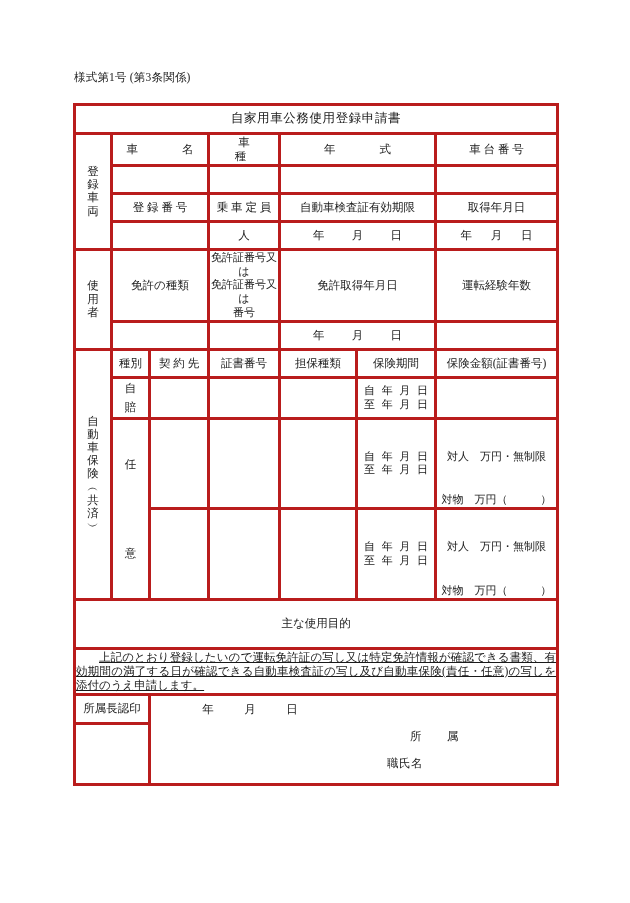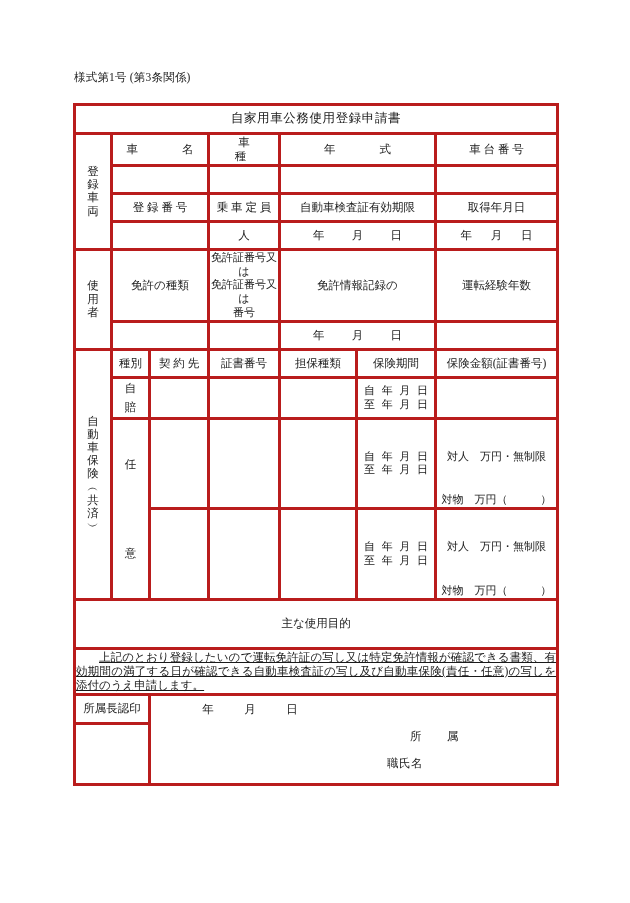--- a/index.html
+++ b/index.html
@@ -275,21 +275,21 @@
             <span>用</span>
             <span>者</span>
           </div>
         </td>
         <td class="hdr" colspan="2" style="height:48px">免許の種類</td>
         <td class="two-line">
           <div>免許証番号又は</div>
           <div>免許証番号又は</div>
           <div>番号</div>
         </td>
-        <td class="hdr" colspan="2">免許情報記録の</td>
+        <td class="hdr" colspan="2">免許取得年月日</td>
         <td class="hdr">運転経験年数</td>
       </tr>
       <tr>
         <td class="blank" colspan="2"></td>
         <td class="blank"></td>
         <td class="blank" colspan="2">
           <div class="datefield">
             <span>年</span>
             <span>月</span>
             <span>日</span>

